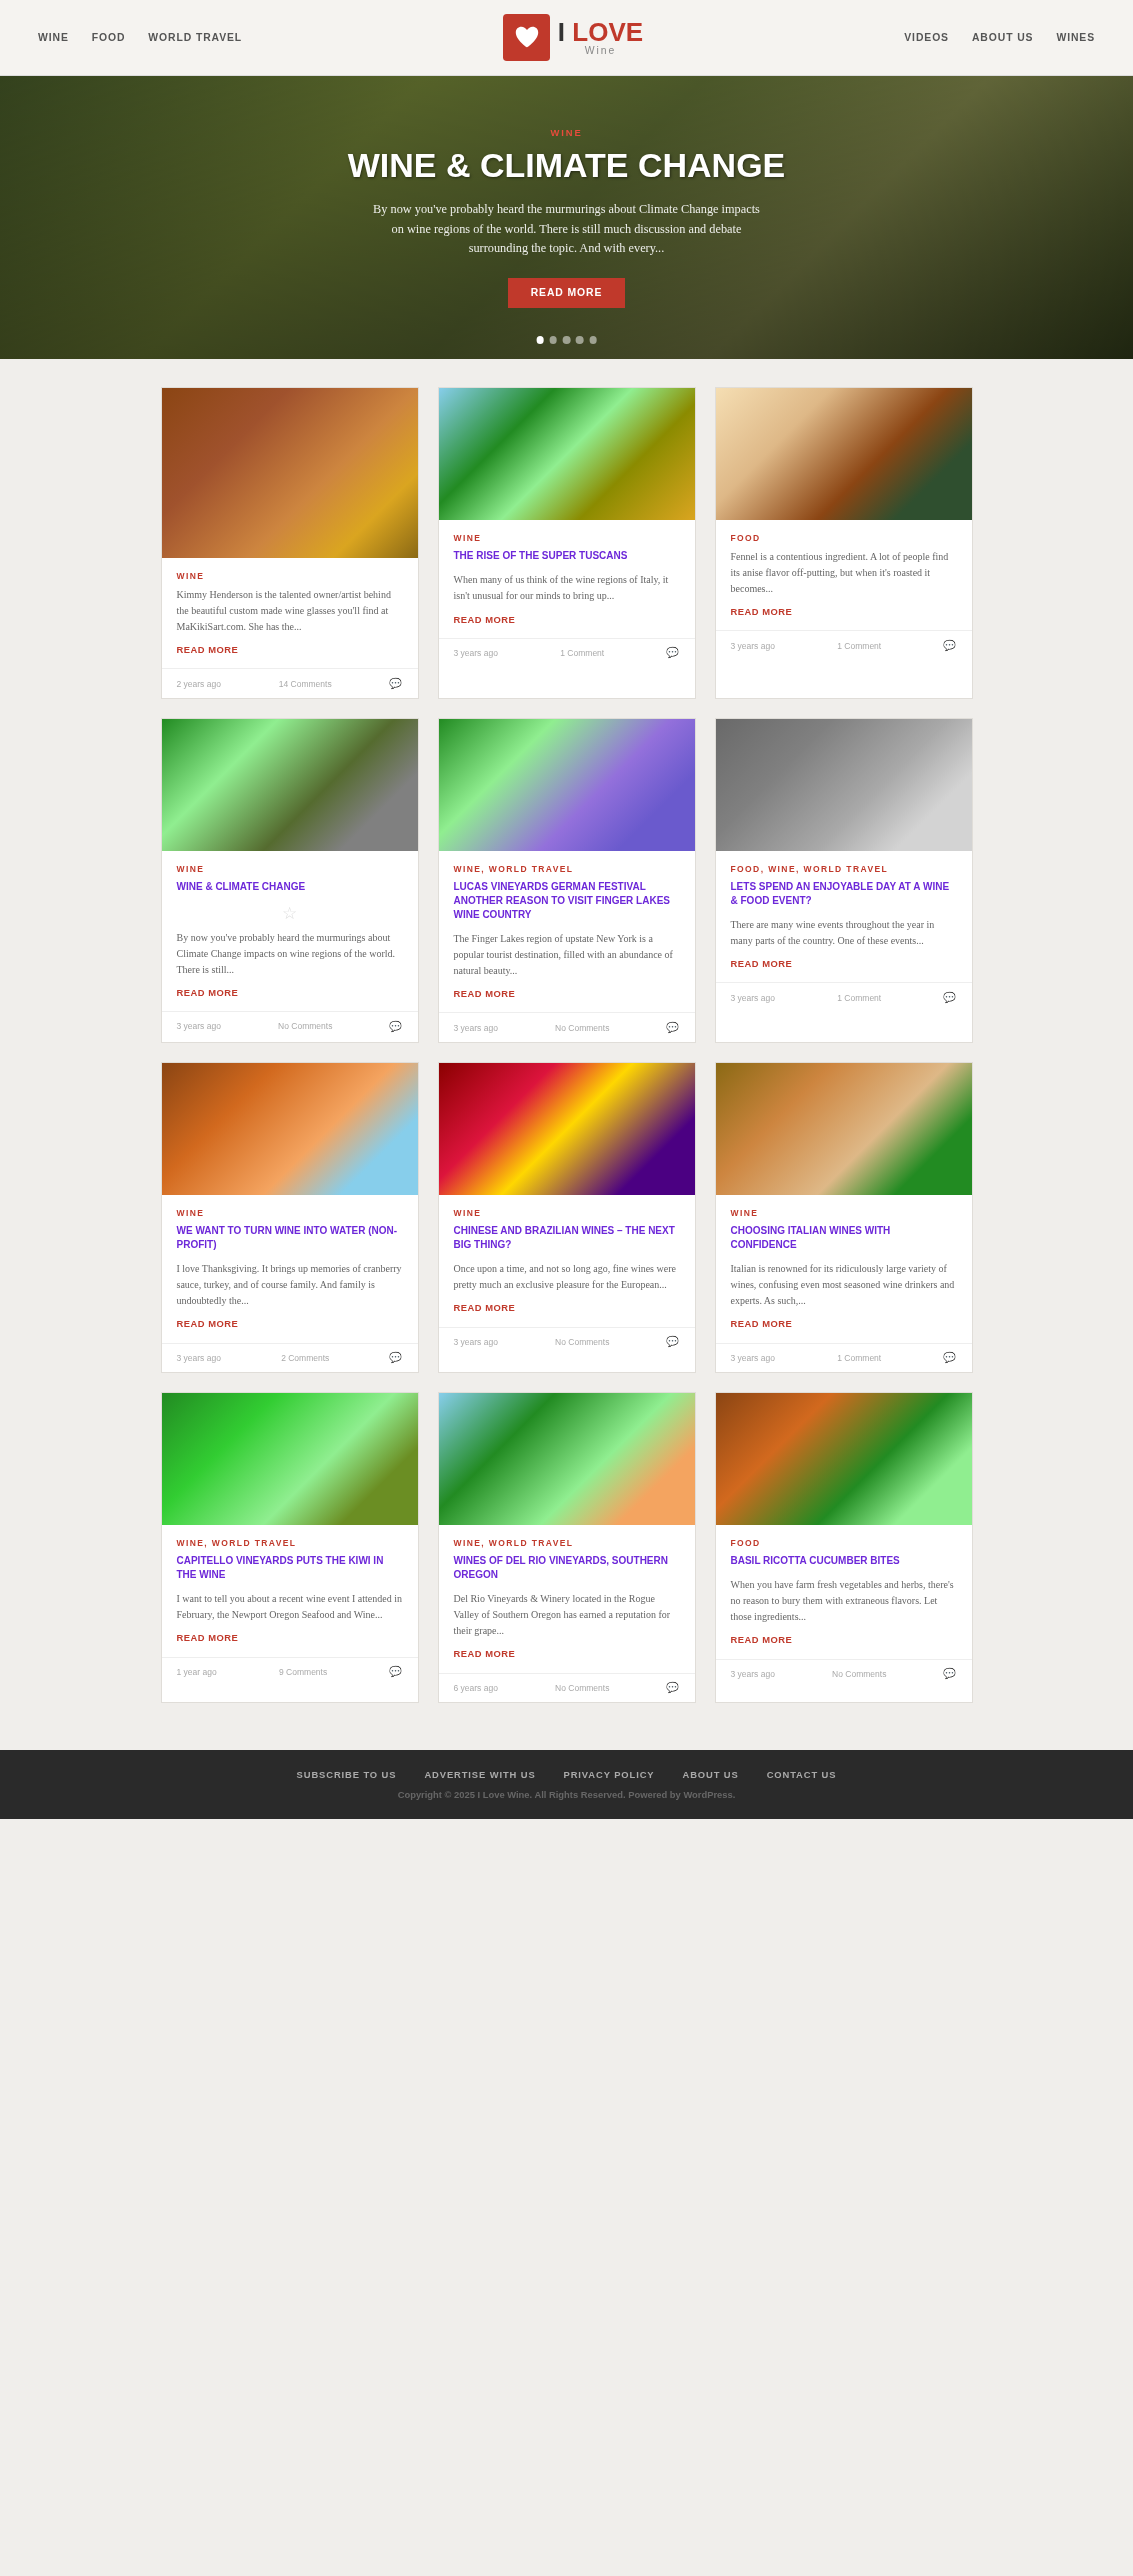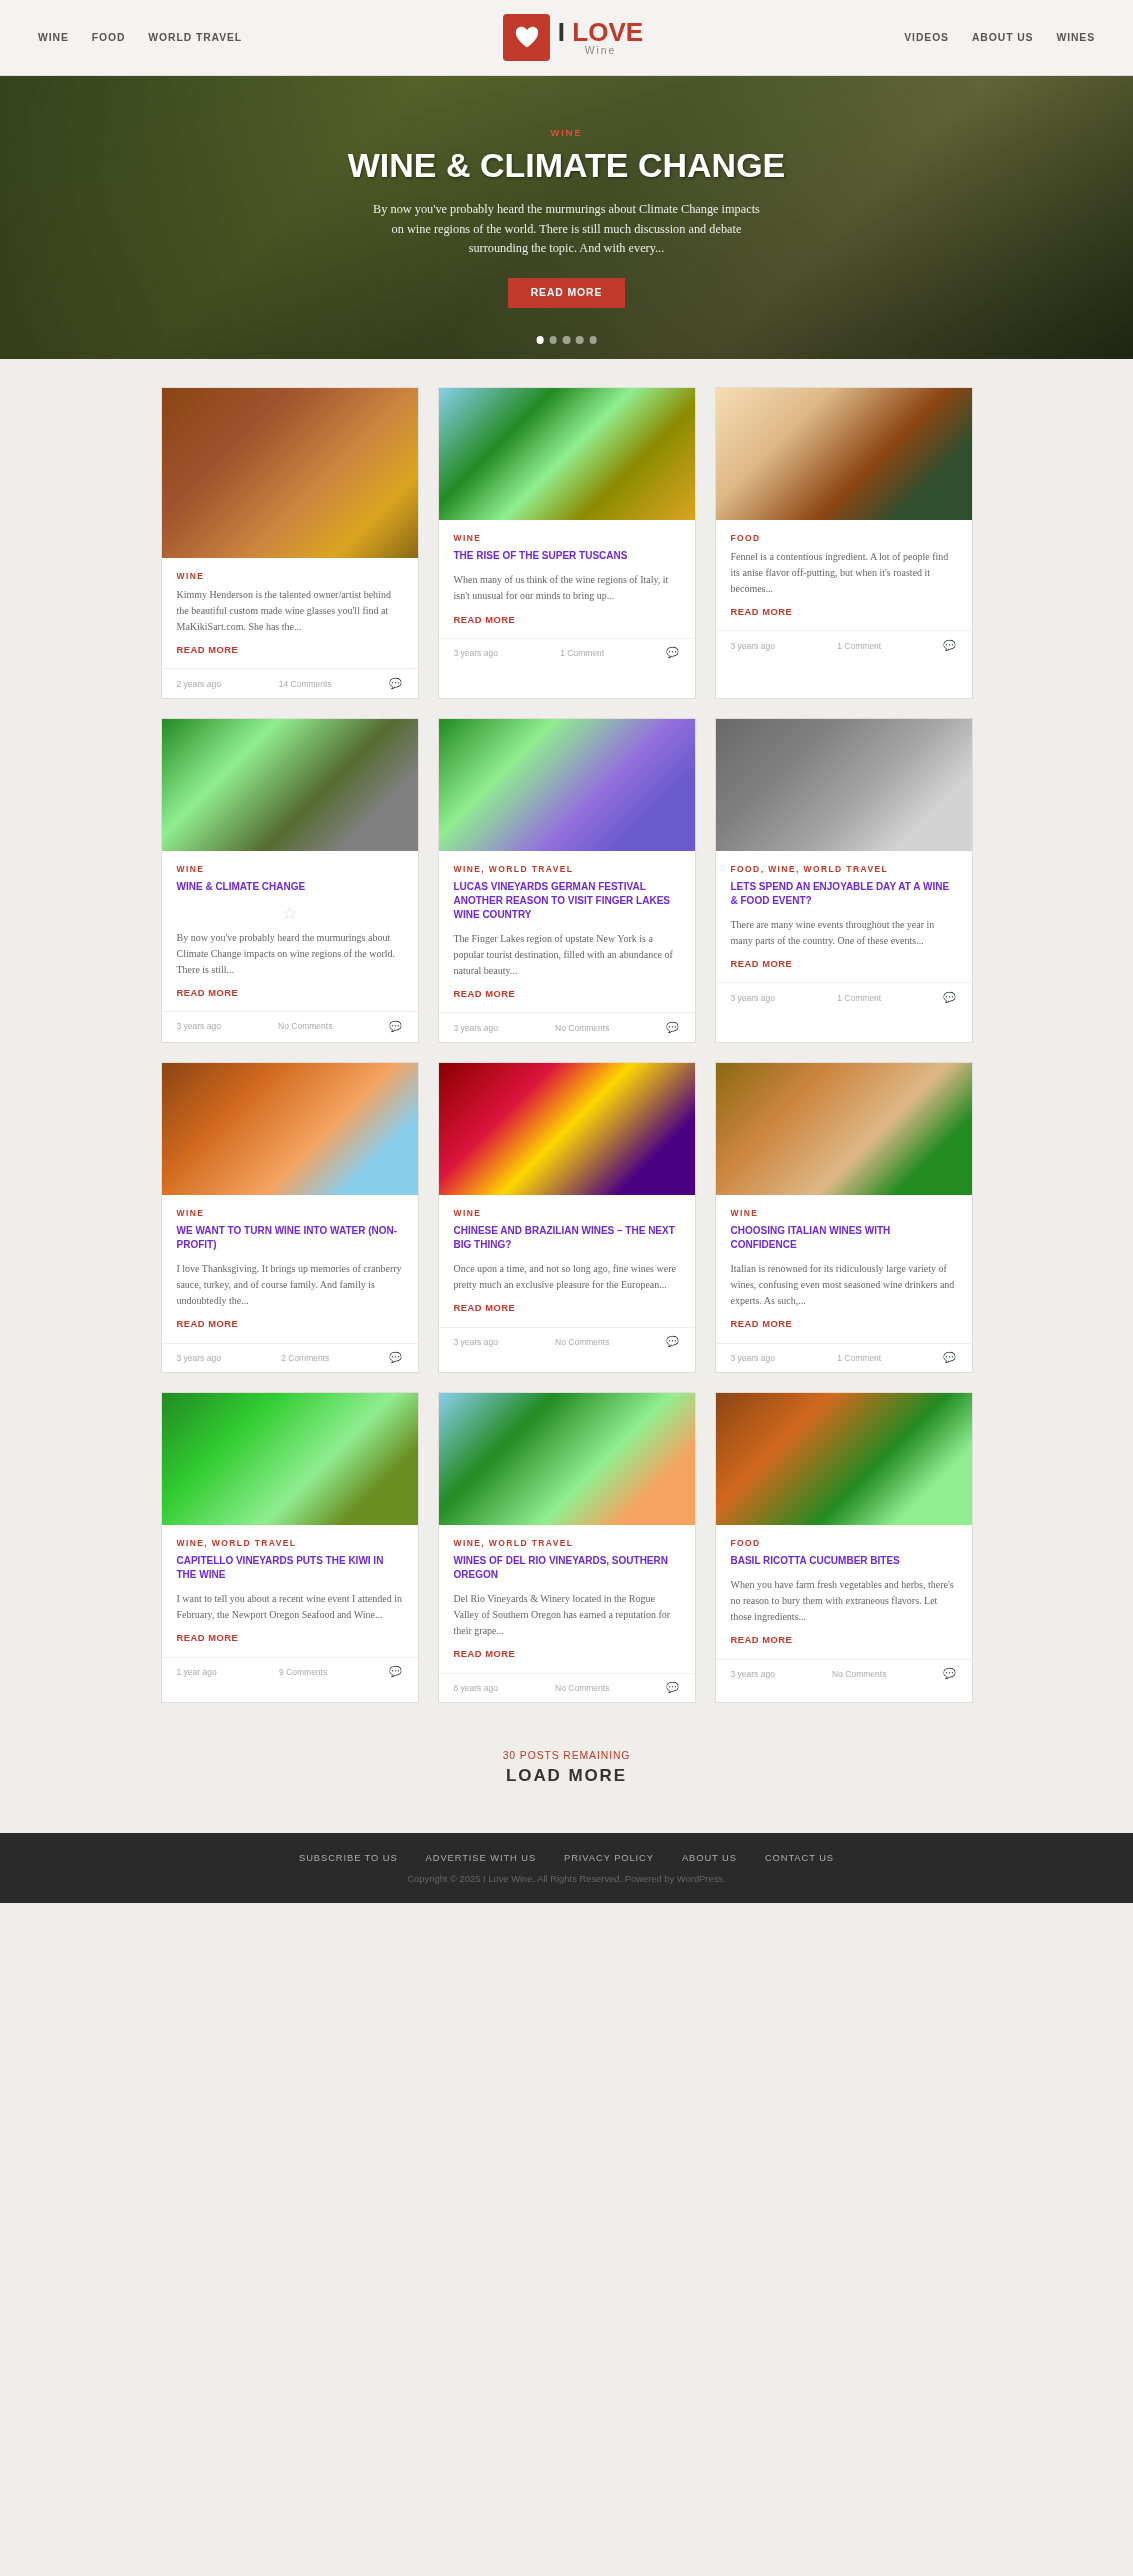--- a/index.html
+++ b/index.html
@@ -275,20 +275,21 @@
       border: none;
       display: block;
       width: 100%;
       text-align: center;
     }
 
     
     .footer {
       background: #2a2a2a;
       padding: 19px 38px;
+      font-weight: bold;
     }
     .footer-nav {
       display: flex;
       justify-content: center;
       gap: 28px;
       margin-bottom: 9.4px;
     }
     .footer-link {
       font-size: 9.4px;
       color: #aaa;
@@ -542,24 +543,20 @@
         <div class="card-read-more">Read More</div>
       </div>
       <div class="card-meta">
         <span class="card-meta-text">3 years ago</span>
         <span class="card-meta-text">No Comments</span>
         <span class="card-meta-icon">💬</span>
       </div>
     </div>
   </div>
 
-  <div class="load-more-section">
-    <div class="load-more-remaining">30 POSTS REMAINING</div>
-    <button class="load-more-btn">LOAD MORE</button>
-  </div>
 
 </main>
 
 <footer class="footer">
   <nav class="footer-nav">
     <a class="footer-link">SUBSCRIBE TO US</a>
     <a class="footer-link">ADVERTISE WITH US</a>
     <a class="footer-link">PRIVACY POLICY</a>
     <a class="footer-link">ABOUT US</a>
     <a class="footer-link">CONTACT US</a>

